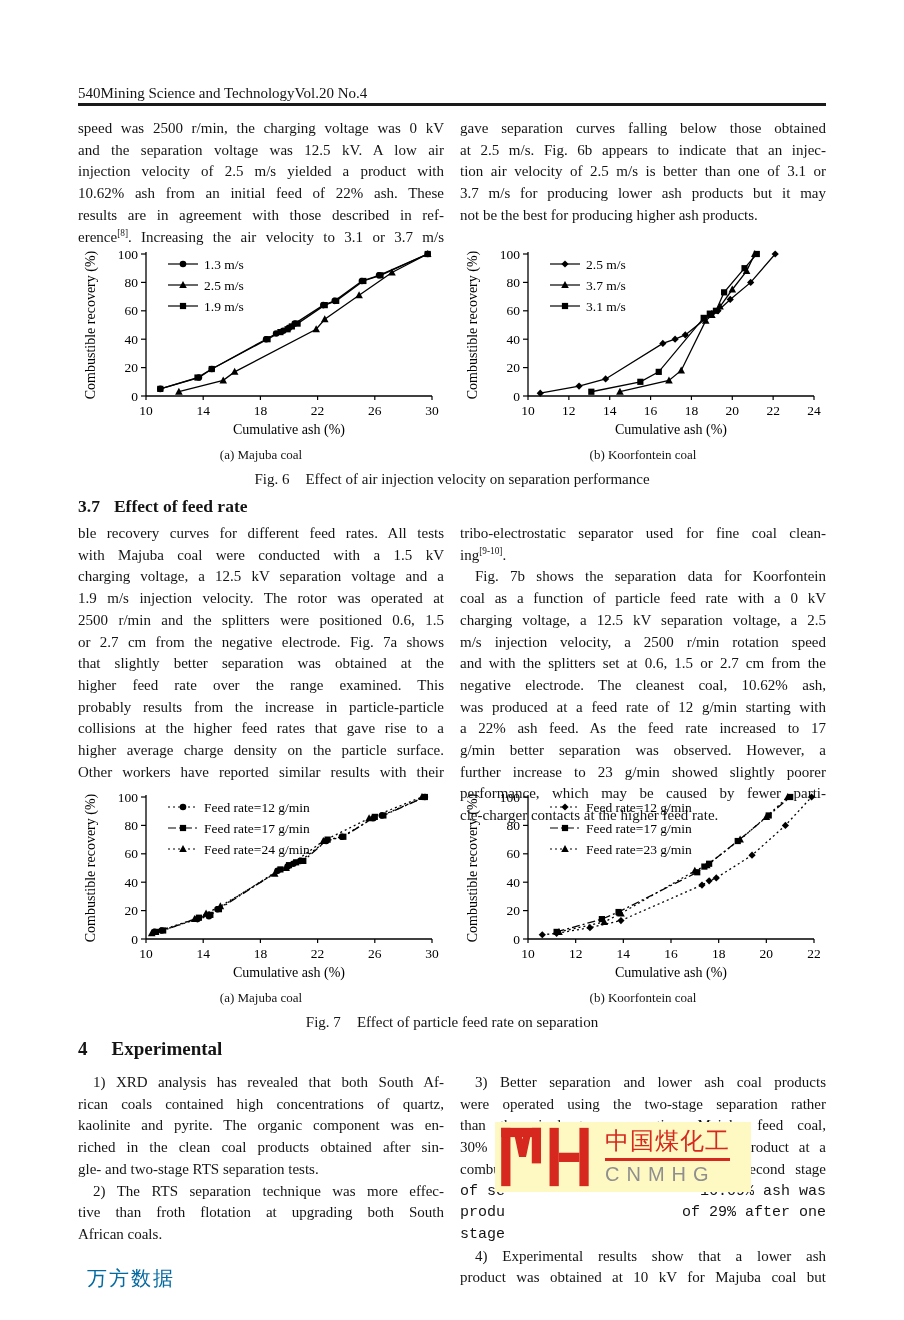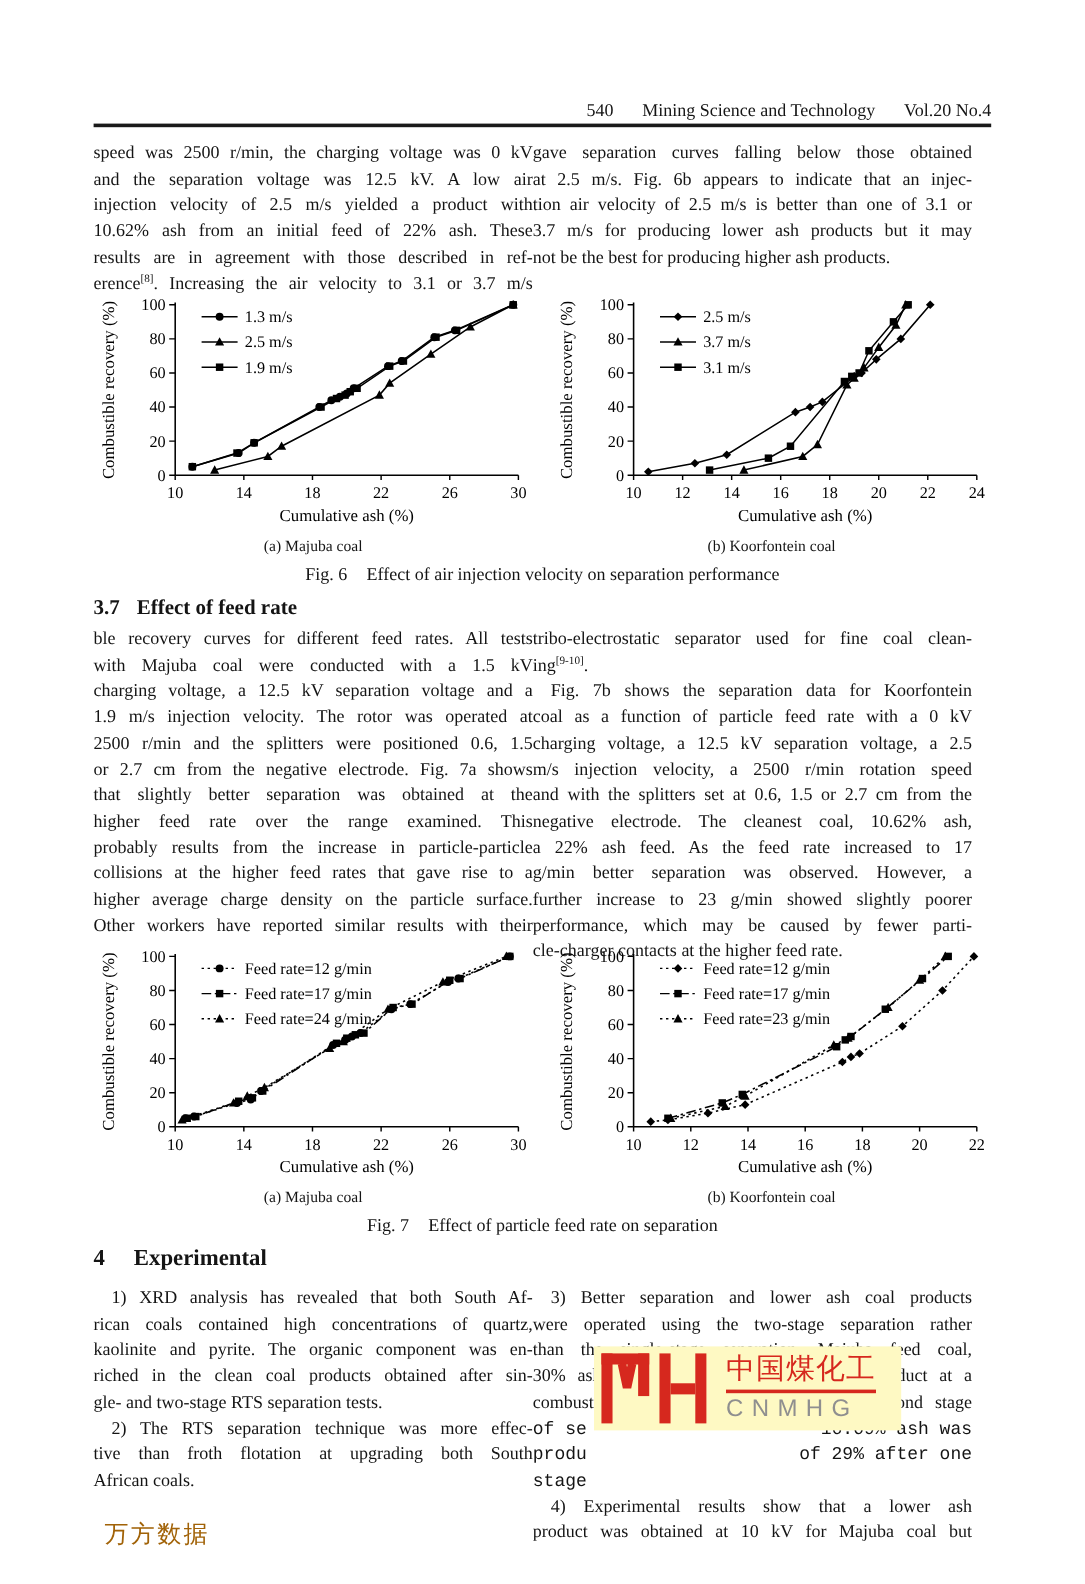--- a/index.html
+++ b/index.html
@@ -3,24 +3,24 @@
 <meta charset="utf-8">
 <style>
   html,body{margin:0;padding:0;background:#e8e8e8;}
   .page{
     position:relative;width:904px;height:1320px;background:#ffffff;
     font-family:"Liberation Serif", serif;color:#141414;overflow:hidden;
     margin:0 auto;
   }
   
   .hdr{position:absolute;top:85px;left:78px;width:748px;display:flex;
-       justify-content:flex-end;align-items:baseline;font-size:15px;gap:24px;}
+       justify-content:flex-start;align-items:baseline;font-size:15px;}
   .hdr-rule{position:absolute;top:103px;left:78px;width:748px;height:3px;background:#1a1a1a;}
   
-  .cols{position:absolute;left:78px;width:748px;display:flex;}
+  .cols{position:absolute;left:78px;width:748px;display:flex;gap:16px;}
   .col{width:366px;overflow:visible;}
   .line{font-size:15px;line-height:21.7px;white-space:nowrap;
         text-align:justify;text-align-last:justify;}
   .line.last{text-align-last:left;}
   .line.indent{padding-left:15px;}
   .line.frag{display:flex;justify-content:space-between;text-align:left;text-align-last:left;font-family:Liberation Mono, monospace;}
   sup{font-size:0.62em;vertical-align:super;line-height:0;}
   
   .sec-head{position:absolute;left:78px;font-weight:bold;}
   .sec-head .num{display:inline-block;}
@@ -45,21 +45,21 @@
   
   .watermark{position:absolute;left:495px;top:1122px;width:252px;background:#fef9c3;
              display:flex;align-items:center;gap:10px;padding:3px 2px;}
   .wm-text{display:flex;flex-direction:column;}
   .wm-cn{font-size:24px;line-height:1.15;letter-spacing:1px;
          border-bottom:3px solid #d6281e;padding-bottom:2px;}
   .wm-latin{font-family:"Liberation Sans",sans-serif;font-size:20px;
             letter-spacing:7px;margin-top:2px;}
   
   .footer{position:absolute;left:87px;top:1265px;font-family:"Liberation Sans",sans-serif;
-          font-size:20px;color:#a16207;letter-spacing:2px;}
+          font-size:20px;color:#0369a1;letter-spacing:2px;}
 </style>
 </head>
 <body>
 
 <div class="page">
 
   <div class="hdr">
     <span>540</span>
     <span>Mining Science and Technology</span>
     <span>Vol.20  No.4</span>
@@ -270,20 +270,21 @@
       </div>
     <div class="col">
         <div class="line">tribo-electrostatic separator used for fine coal clean-</div>
         <div class="line last">ing<sup>[9-10]</sup>.</div>
         <div class="line indent">Fig. 7b shows the separation data for Koorfontein</div>
         <div class="line">coal as a function of particle feed rate with a 0 kV</div>
         <div class="line">charging voltage, a 12.5 kV separation voltage, a 2.5</div>
         <div class="line">m/s injection velocity, a 2500 r/min rotation speed</div>
         <div class="line">and with the splitters set at 0.6, 1.5 or 2.7 cm from the</div>
         <div class="line">negative electrode. The cleanest coal, 10.62% ash,</div>
+        <div class="line">was produced at a feed rate of 12 g/min starting with</div>
         <div class="line">a 22% ash feed. As the feed rate increased to 17</div>
         <div class="line">g/min better separation was observed. However, a</div>
         <div class="line">further increase to 23 g/min showed slightly poorer</div>
         <div class="line">performance, which may be caused by fewer parti-</div>
         <div class="line last">cle-charger contacts at the higher feed rate.</div>
       </div>
   </div>
 
   <div class="figure" id="fig7">
     <div class="charts-row">

